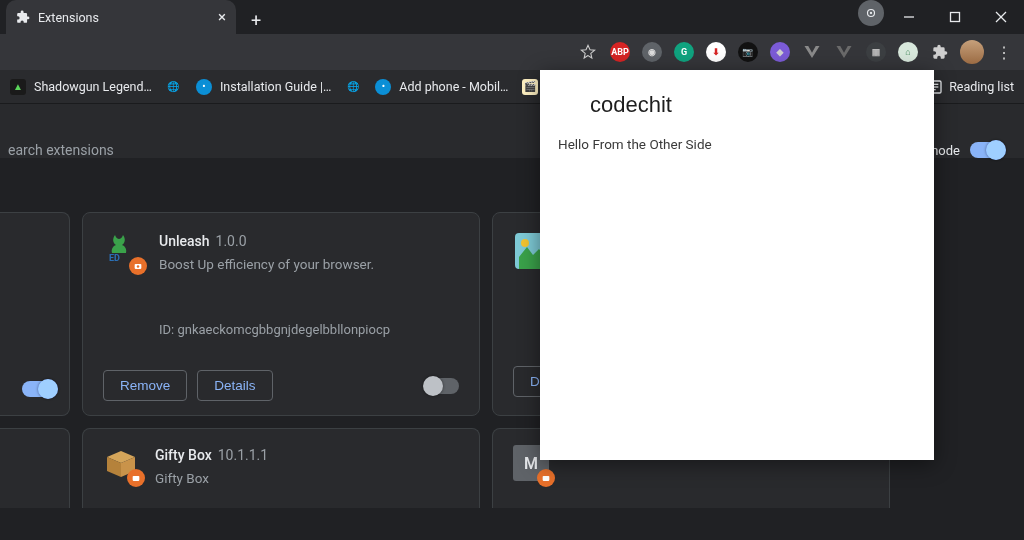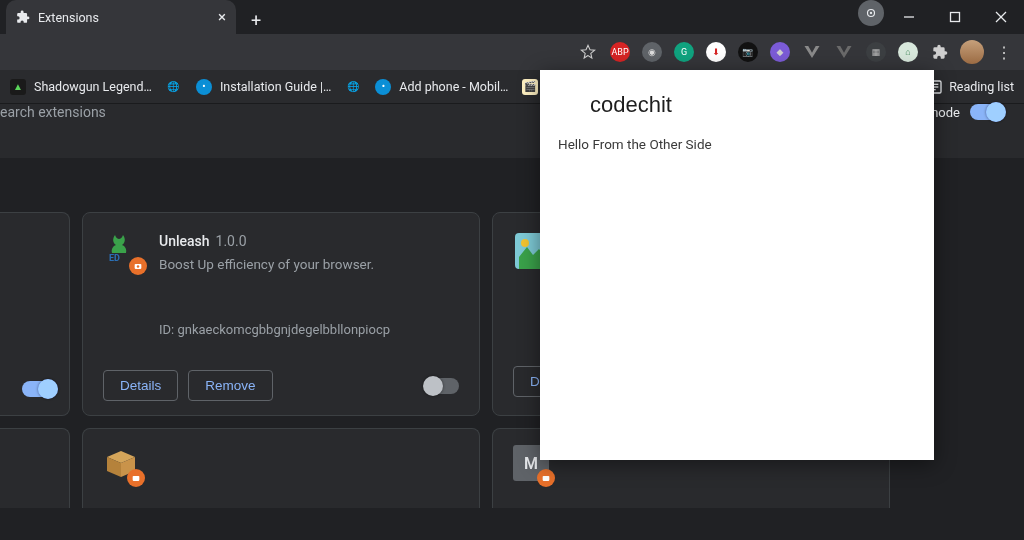--- a/index.html
+++ b/index.html
@@ -12,41 +12,41 @@
   .tab .close { margin-left: auto; font-size: 15px; color: #e8eaed; }
   .newtab { width: 28px; height: 28px; display: flex; align-items: center; justify-content: center; color: #e8eaed; font-size: 18px; margin-left: 6px; }
   .winctrls { margin-left: auto; display: flex; height: 34px; }
   .winbtn { width: 46px; height: 34px; display: flex; align-items: center; justify-content: center; color: #e8eaed; font-size: 13px; }
   .winbtn svg { width: 12px; height: 12px; stroke: #e8eaed; stroke-width: 1.3; fill: none; }
 
   
   .toolbar { height: 36px; background: #35363a; display: flex; align-items: center; padding: 0 6px; gap: 4px; }
   .spacer { flex: 1; }
   .tbicon { width: 28px; height: 28px; display: flex; align-items: center; justify-content: center; border-radius: 50%; color: #cfcfcf; font-size: 13px; }
-  .circ { width: 20px; height: 20px; border-radius: 50%; display:flex; align-items:center; justify-content:center; font-size:9px; font-weight:400; }
+  .circ { width: 20px; height: 20px; border-radius: 50%; display:flex; align-items:center; justify-content:center; font-size:9px; font-weight:700; }
   .red { background:#d62424; color:#fff; }
   .grey { background:#5f6368; color:#ddd; }
   .green { background:#10a37f; color:#fff; }
   .lav { background:#7b5bd6; }
   .dkgrey { background:#3c3f42; color:#bbb; }
   .avatar { width: 24px; height: 24px; border-radius: 50%; background: linear-gradient(#c6a07b,#9b6b43); }
   .star svg, .puzzlei svg { width:16px; height:16px; fill:#cfcfcf; }
   .vshape { width:18px;height:18px;fill:#8a8a8a; }
 
   .incog { width:26px;height:26px;border-radius:50%;background:#5f6368;display:flex;align-items:center;justify-content:center;margin-right:2px;margin-left:10px;}
   .incog svg{width:14px;height:14px;fill:#e8eaed;}
 
   
   .bookmarks { height: 34px; background: #2a2b2e; display: flex; align-items: center; gap: 14px; padding: 0 10px; font-size: 12.5px; color: #e8eaed; border-bottom: 1px solid #1a1b1d; }
   .bm { display: flex; align-items: center; gap: 8px; }
   .bmicon { width: 16px; height: 16px; border-radius: 3px; display:flex; align-items:center; justify-content:center; font-size:10px; }
   .rlist { margin-left: auto; display:flex; align-items:center; gap:6px; }
 
   
-  .extbar { height: 54px; background: #292a2d; display: flex; align-items: flex-start; padding: 0 0 0 0; }
+  .extbar { height: 54px; background: #292a2d; display: flex; align-items: flex-end; padding: 0 0 0 8px; }
   .searchbox { color:#9aa0a6; font-size: 14px; padding-left: 0; }
   .devmode { margin-left: auto; display:flex; align-items:center; gap:10px; color:#e8eaed; font-size:13px; padding-right: 20px;}
   .toggle-on { width: 34px; height: 16px; background: #8ab4f8; border-radius: 10px; position: relative; }
   .toggle-on::after { content:""; position:absolute; right:-2px; top:-2px; width:20px; height:20px; background:#8ab4f8; border-radius:50%; box-shadow:0 0 3px rgba(0,0,0,0.5); filter:brightness(1.15); }
 
   
   .content { padding: 10px 0 0 0; background:#202124; }
   .cardrow { display: flex; gap: 12px; padding: 0 0 0 0; }
   .leftcut { width: 70px; min-width:70px; border: 1px solid #3c4043; border-left:none; border-radius: 0 8px 8px 0; background:#292a2d; height: 204px; position:relative; }
   .leftcut .toggle-on { position:absolute; bottom:18px; left:22px; }
@@ -241,22 +241,22 @@
               </svg>
             </span>
         </div>
         <div>
           <span class="title">Unleash</span><span class="title version">1.0.0</span>
           <div class="desc">Boost Up efficiency of your browser.</div>
           <div class="idline">ID: gnkaeckomcgbbgnjdegelbbllonpiocp</div>
         </div>
       </div>
       <div class="cardfoot">
+        <button class="btn">Remove</button>
         <button class="btn">Details</button>
-        <button class="btn">Remove</button>
         <div class="toggle-off"></div>
       </div>
     </div>
 
     <div class="cardB">
       <div class="cardhead">
         <div class="exticon">
           <svg viewBox="0 0 36 36" width="36" height="36">
               <rect width="36" height="36" rx="4" fill="#7ecad6"></rect>
               <path d="M4 24l8-10 6 8 6-6 8 10v10H4z" fill="#3aa24a"></path>
@@ -280,20 +280,24 @@
               <path d="M4 12l14-6 14 6-14 6z" fill="#d4a55a"></path>
               <path d="M4 12v14l14 6V18z" fill="#b5823b"></path>
               <path d="M32 12v14l-14 6V18z" fill="#c9934a"></path>
             </svg>
           <span class="badge">
               <svg viewBox="0 0 24 24">
                 <rect x="4" y="7" width="16" height="12" rx="2"></rect>
               </svg>
             </span>
         </div>
+        <div>
+          <span class="title">Gifty Box</span><span class="title version">10.1.1.1</span>
+          <div class="desc">Gifty Box</div>
+        </div>
       </div>
     </div>
 
     <div class="cardshort">
       <div class="srowB">
         <div class="sicon">
           <span>M</span>
           <span class="badge">
               <svg viewBox="0 0 24 24">
                 <rect x="4" y="7" width="16" height="12" rx="2"></rect>

